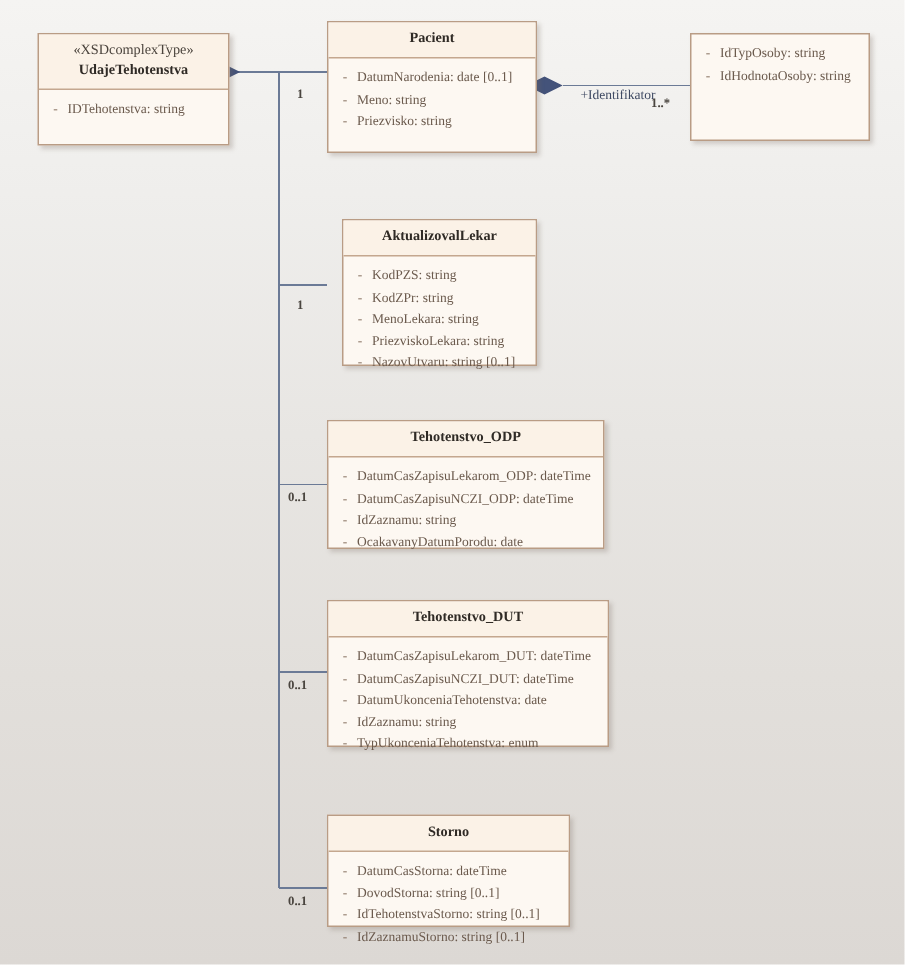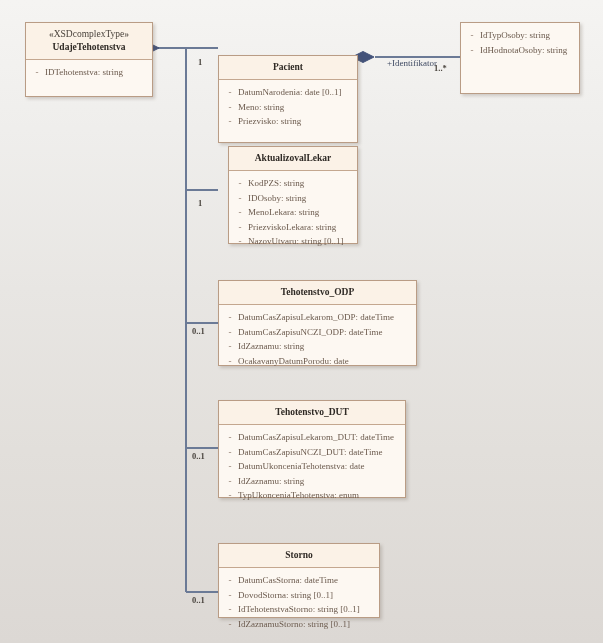--- a/index.html
+++ b/index.html
@@ -85,21 +85,21 @@
       <span class="cname">UdajeTehotenstva</span>
     </div>
     <div class="body">
       <div class="attr">
         <span class="vis">-</span>
         <span class="txt">IDTehotenstva: string</span>
       </div>
     </div>
   </div>
 
-  <div class="umlbox plain" id="box-pacient" style="left:218px;top:14px;width:140px;height:88px;margin-top:41px;">
+  <div class="umlbox plain" id="box-pacient" style="left:218px;top:14px;width:140px;height:88px;">
     <div class="hdr">
       <span class="cname">Pacient</span>
     </div>
     <div class="body">
       <div class="attr">
         <span class="vis">-</span>
         <span class="txt">DatumNarodenia: date [0..1]</span>
       </div>
       <div class="attr">
         <span class="vis">-</span>
@@ -129,38 +129,38 @@
     <div class="hdr">
       <span class="cname">AktualizovalLekar</span>
     </div>
     <div class="body">
       <div class="attr">
         <span class="vis">-</span>
         <span class="txt">KodPZS: string</span>
       </div>
       <div class="attr">
         <span class="vis">-</span>
-        <span class="txt">IDOsoby: string</span>
+        <span class="txt">KodZPr: string</span>
       </div>
       <div class="attr">
         <span class="vis">-</span>
         <span class="txt">MenoLekara: string</span>
       </div>
       <div class="attr">
         <span class="vis">-</span>
         <span class="txt">PriezviskoLekara: string</span>
       </div>
       <div class="attr">
         <span class="vis">-</span>
         <span class="txt">NazovUtvaru: string [0..1]</span>
       </div>
     </div>
   </div>
 
-  <div class="umlbox plain" id="box-odp" style="left:218px;top:280px;width:199px;height:86px;">
+  <div class="umlbox plain" id="box-odp" style="left:218px;top:280px;width:185px;height:86px;">
     <div class="hdr">
       <span class="cname">Tehotenstvo_ODP</span>
     </div>
     <div class="body">
       <div class="attr">
         <span class="vis">-</span>
         <span class="txt">DatumCasZapisuLekarom_ODP: dateTime</span>
       </div>
       <div class="attr">
         <span class="vis">-</span>

